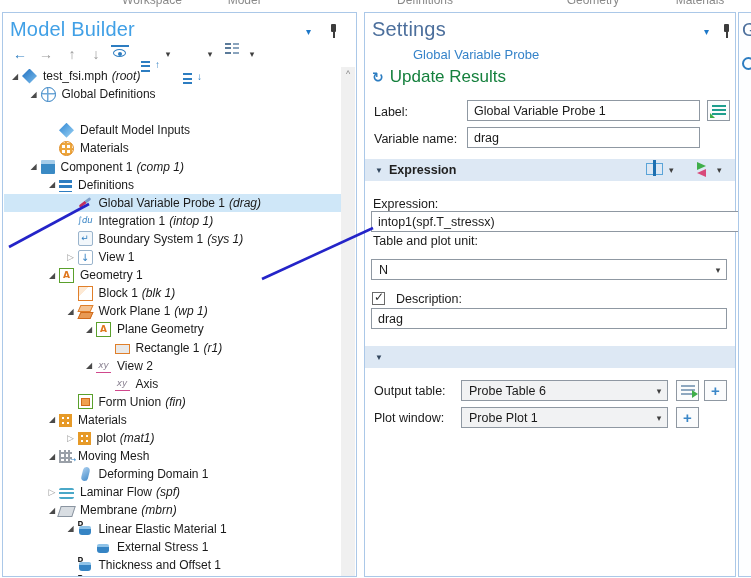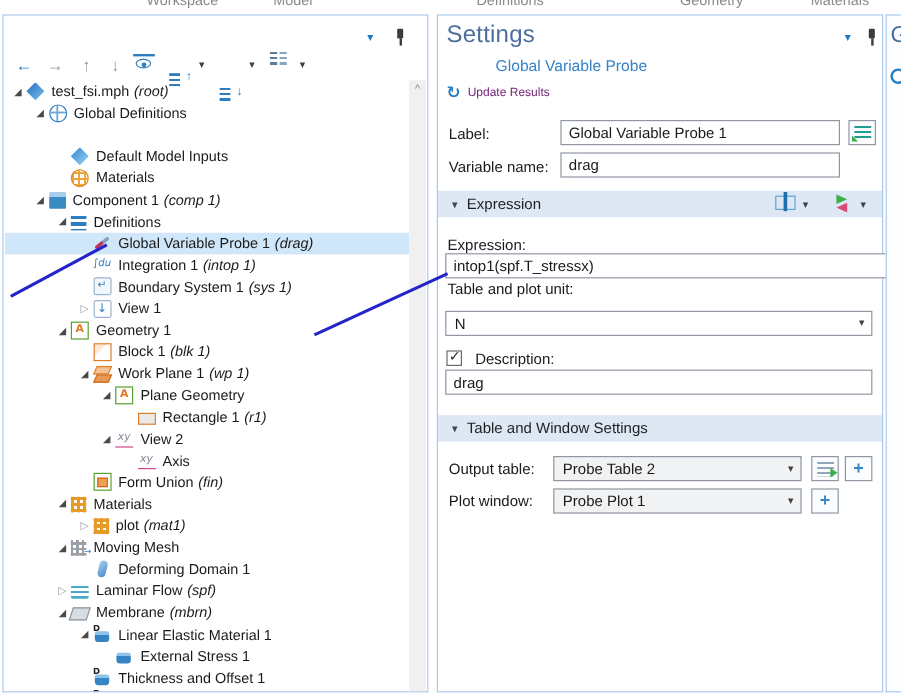--- a/index.html
+++ b/index.html
@@ -89,28 +89,28 @@
   .ic-material-node::after,.ic-material-node-d::after{content:"";position:absolute;left:1px;bottom:1px;width:12px;height:9px;border-radius:2px 2px 3px 3px;
       background:linear-gradient(#8fc3e8 0 3px,#3584c4 3px);}
   .ic-material-node-d{font-size:7px;line-height:7px;text-align:left;color:#222;font-weight:bold;}
   
   .mb-scrollbar{position:absolute;left:338px;top:54px;width:14px;height:509px;background:#f0f0f0;}
   .scroll-up{position:absolute;left:0;top:0;width:14px;height:15px;background:#f0f0f0;color:#868686;font-size:9px;text-align:center;line-height:15px;cursor:default;}
   
   .s-subtitle{position:absolute;left:8px;top:34px;font-size:13px;color:#3583c9;white-space:nowrap;margin-left:40px;}
   .update-btn{position:absolute;left:7px;top:55px;height:18px;display:flex;align-items:center;cursor:default;}
   .update-ic{color:#2d7dc1;font-size:14px;font-weight:bold;margin-right:6px;}
-  .update-txt{font-size:10px;color:#701a75;}
+  .update-txt{font-size:17px;color:#15803d;}
   .s-label{position:absolute;font-size:12.5px;color:#1a1a1a;white-space:nowrap;}
   .s-field{position:absolute;height:21px;border:1px solid #8f98a2;background:#fff;box-sizing:border-box;
       font-family:"Liberation Sans","DejaVu Sans",sans-serif;font-size:12.5px;color:#1a1a1a;padding:0 6px;outline:none;}
   .sec-hdr{position:absolute;left:0;width:370px;height:22px;background:#dde8f4;display:flex;align-items:center;cursor:default;}
   .sec-tri{width:14px;margin-left:10px;font-size:8px;color:#33475e;flex:none;}
   .sec-title{font-size:12.5px;color:#1f1f1f;font-weight:bold;font-weight:normal;}
-  .sec-title{font-weight:normal;text-align:right;}
+  .sec-title{font-weight:bold;text-align:right;}
   .combo{position:absolute;height:21px;box-sizing:border-box;border:1px solid #8f98a2;display:flex;align-items:center;cursor:default;}
   .combo-white{background:#fff;}
   .combo-gray{background:#f1f2f3;}
   .combo-txt{flex:1;font-size:12.5px;padding-left:7px;white-space:nowrap;overflow:hidden;}
   .combo-caret{width:16px;text-align:center;font-size:9px;color:#3f3f3f;flex:none;}
   .sq-btn{position:absolute;width:23px;height:21px;box-sizing:border-box;border:1px solid #8f98a2;background:#fbfcfd;
       display:flex;align-items:center;justify-content:center;cursor:default;}
   .plus-glyph{color:#3a87c8;font-size:15px;font-weight:bold;line-height:15px;}
   .edit-ic{position:relative;width:14px;height:11px;background:repeating-linear-gradient(#1f9e8e 0 2px,transparent 2px 4px);}
   .edit-ic::after{content:"";position:absolute;left:-2px;bottom:-2px;border-left:5px solid #3fae49;border-top:5px solid transparent;}
@@ -135,20 +135,21 @@
 
 <div class="ribbon" id="ribbon">
     <span class="ribbon-label" style="left: 152px;">Workspace</span>
     <span class="ribbon-label" style="left: 244px;">Model</span>
     <span class="ribbon-label" style="left: 425px;">Definitions</span>
     <span class="ribbon-label" style="left: 593px;">Geometry</span>
     <span class="ribbon-label" style="left: 700px;">Materials</span>
   </div>
 
 <div class="panel mb-panel">
+  <div class="panel-title">Model Builder</div>
   <div class="hdr-caret" style="left:303px;">▾</div>
   <div class="hdr-pin" style="left:326px;"></div>
   <div class="mb-toolbar" id="mb-toolbar">
       <div class="tb-btn tb-g tb-blue" style="left: 6px;">←</div>
       <div class="tb-btn tb-g" style="left: 32px;">→</div>
       <div class="tb-btn tb-g" style="left: 58px;">↑</div>
       <div class="tb-btn tb-g" style="left: 82px;">↓</div>
       <div class="tb-btn tb-eye" style="left: 108px;"></div>
       <div class="tb-btn tb-list tb-list-up" style="left: 138px;"></div>
       <div class="tb-caret" style="left: 160px; position: absolute;">▾</div>
@@ -354,26 +355,25 @@
   </div>
 
   <div class="chk" style="left:7px;top:279px;">
     <span class="chk-mark">✓</span>
   </div>
   <div class="s-label" style="left:31px;top:279px;">Description:</div>
   <input class="s-field" style="left: 6px; top: 295px; width: 356px;" value="drag">
 
   <div class="sec-hdr" style="top:333px;">
     <span class="sec-tri">▼</span>
-    <span class="sec-title">Table and Window Settings</span>
   </div>
 
   <div class="s-label" style="left:9px;top:371px;">Output table:</div>
   <div class="combo combo-gray" style="left:96px;top:367px;width:207px;">
-    <span class="combo-txt">Probe Table 2</span>
+    <span class="combo-txt">Probe Table 6</span>
     <span class="combo-caret">▾</span>
   </div>
   <div class="sq-btn" style="left:311px;top:367px;">
     <span class="tbl-ic"></span>
   </div>
   <div class="sq-btn" style="left:339px;top:367px;">
     <span class="plus-glyph">+</span>
   </div>
 
   <div class="s-label" style="left:9px;top:398px;">Plot window:</div>

